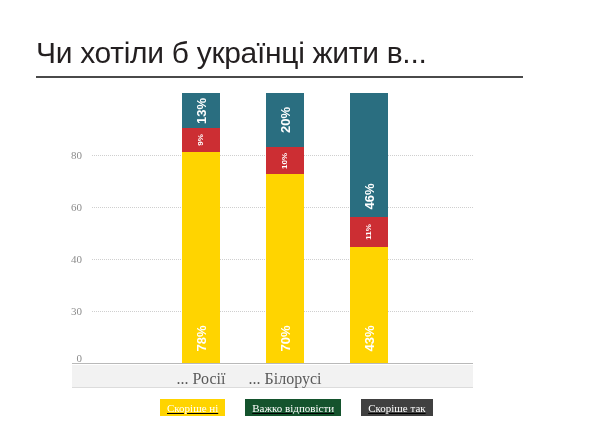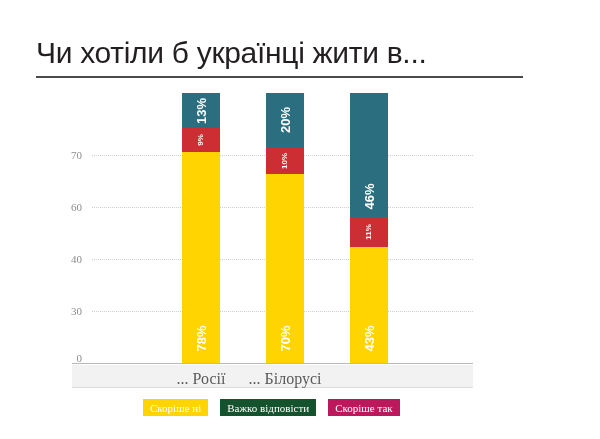--- a/index.html
+++ b/index.html
@@ -120,25 +120,26 @@
     font-family: "Liberation Sans", sans-serif;
     font-weight: bold;
     line-height: 1;
   }
   .seg-label.big { font-size: 13px; }
   .seg-label.small { font-size: 8px; }
 
   
   #legend {
     position: absolute;
-    left: 143px;
+    left: 160px;
     top: 399px;
     height: 17px;
     display: flex;
-    gap: 12px;
+    gap: 20px;
+    text-decoration: underline;
   }
   .legend-item {
     height: 17px;
     display: flex;
     align-items: center;
     justify-content: center;
     padding: 0 7px;
     color: #ffffff;
     font-size: 11px;
     white-space: nowrap;
@@ -152,21 +153,21 @@
 <div id="title-rule"></div>
 
 <div id="plot-area">
 
   <div class="gridline" style="top:155px"></div>
   <div class="gridline" style="top:207px"></div>
   <div class="gridline" style="top:259px"></div>
   <div class="gridline" style="top:311px"></div>
   <div id="axis-baseline"></div>
 
-  <div class="ytick" style="top:149px">70</div>
+  <div class="ytick" style="top:149px">80</div>
   <div class="ytick" style="top:201px">60</div>
   <div class="ytick" style="top:253px">40</div>
   <div class="ytick" style="top:305px">30</div>
   <div class="ytick" style="top:352px">0</div>
 
   <div class="bar-col" style="left:182px">
     <div class="seg" style="height:13%;background:#2A6E80">
       <span class="seg-label big">13%</span>
     </div>
     <div class="seg" style="height:9%;background:#CC2E33">
@@ -206,18 +207,18 @@
   <div class="cat-label" style="left:146px">... Росії</div>
   <div class="cat-label" style="left:230px">... Білорусі</div>
 
   <div id="legend">
     <div class="legend-item" style="background:#FFD400">
       <span>Скоріше ні</span>
     </div>
     <div class="legend-item" style="background:#14532d">
       <span>Важко відповісти</span>
     </div>
-    <div class="legend-item" style="background:#be185d">
+    <div class="legend-item" style="background:#404040">
       <span>Скоріше так</span>
     </div>
   </div>
 
 </div>
 
 </body></html>

